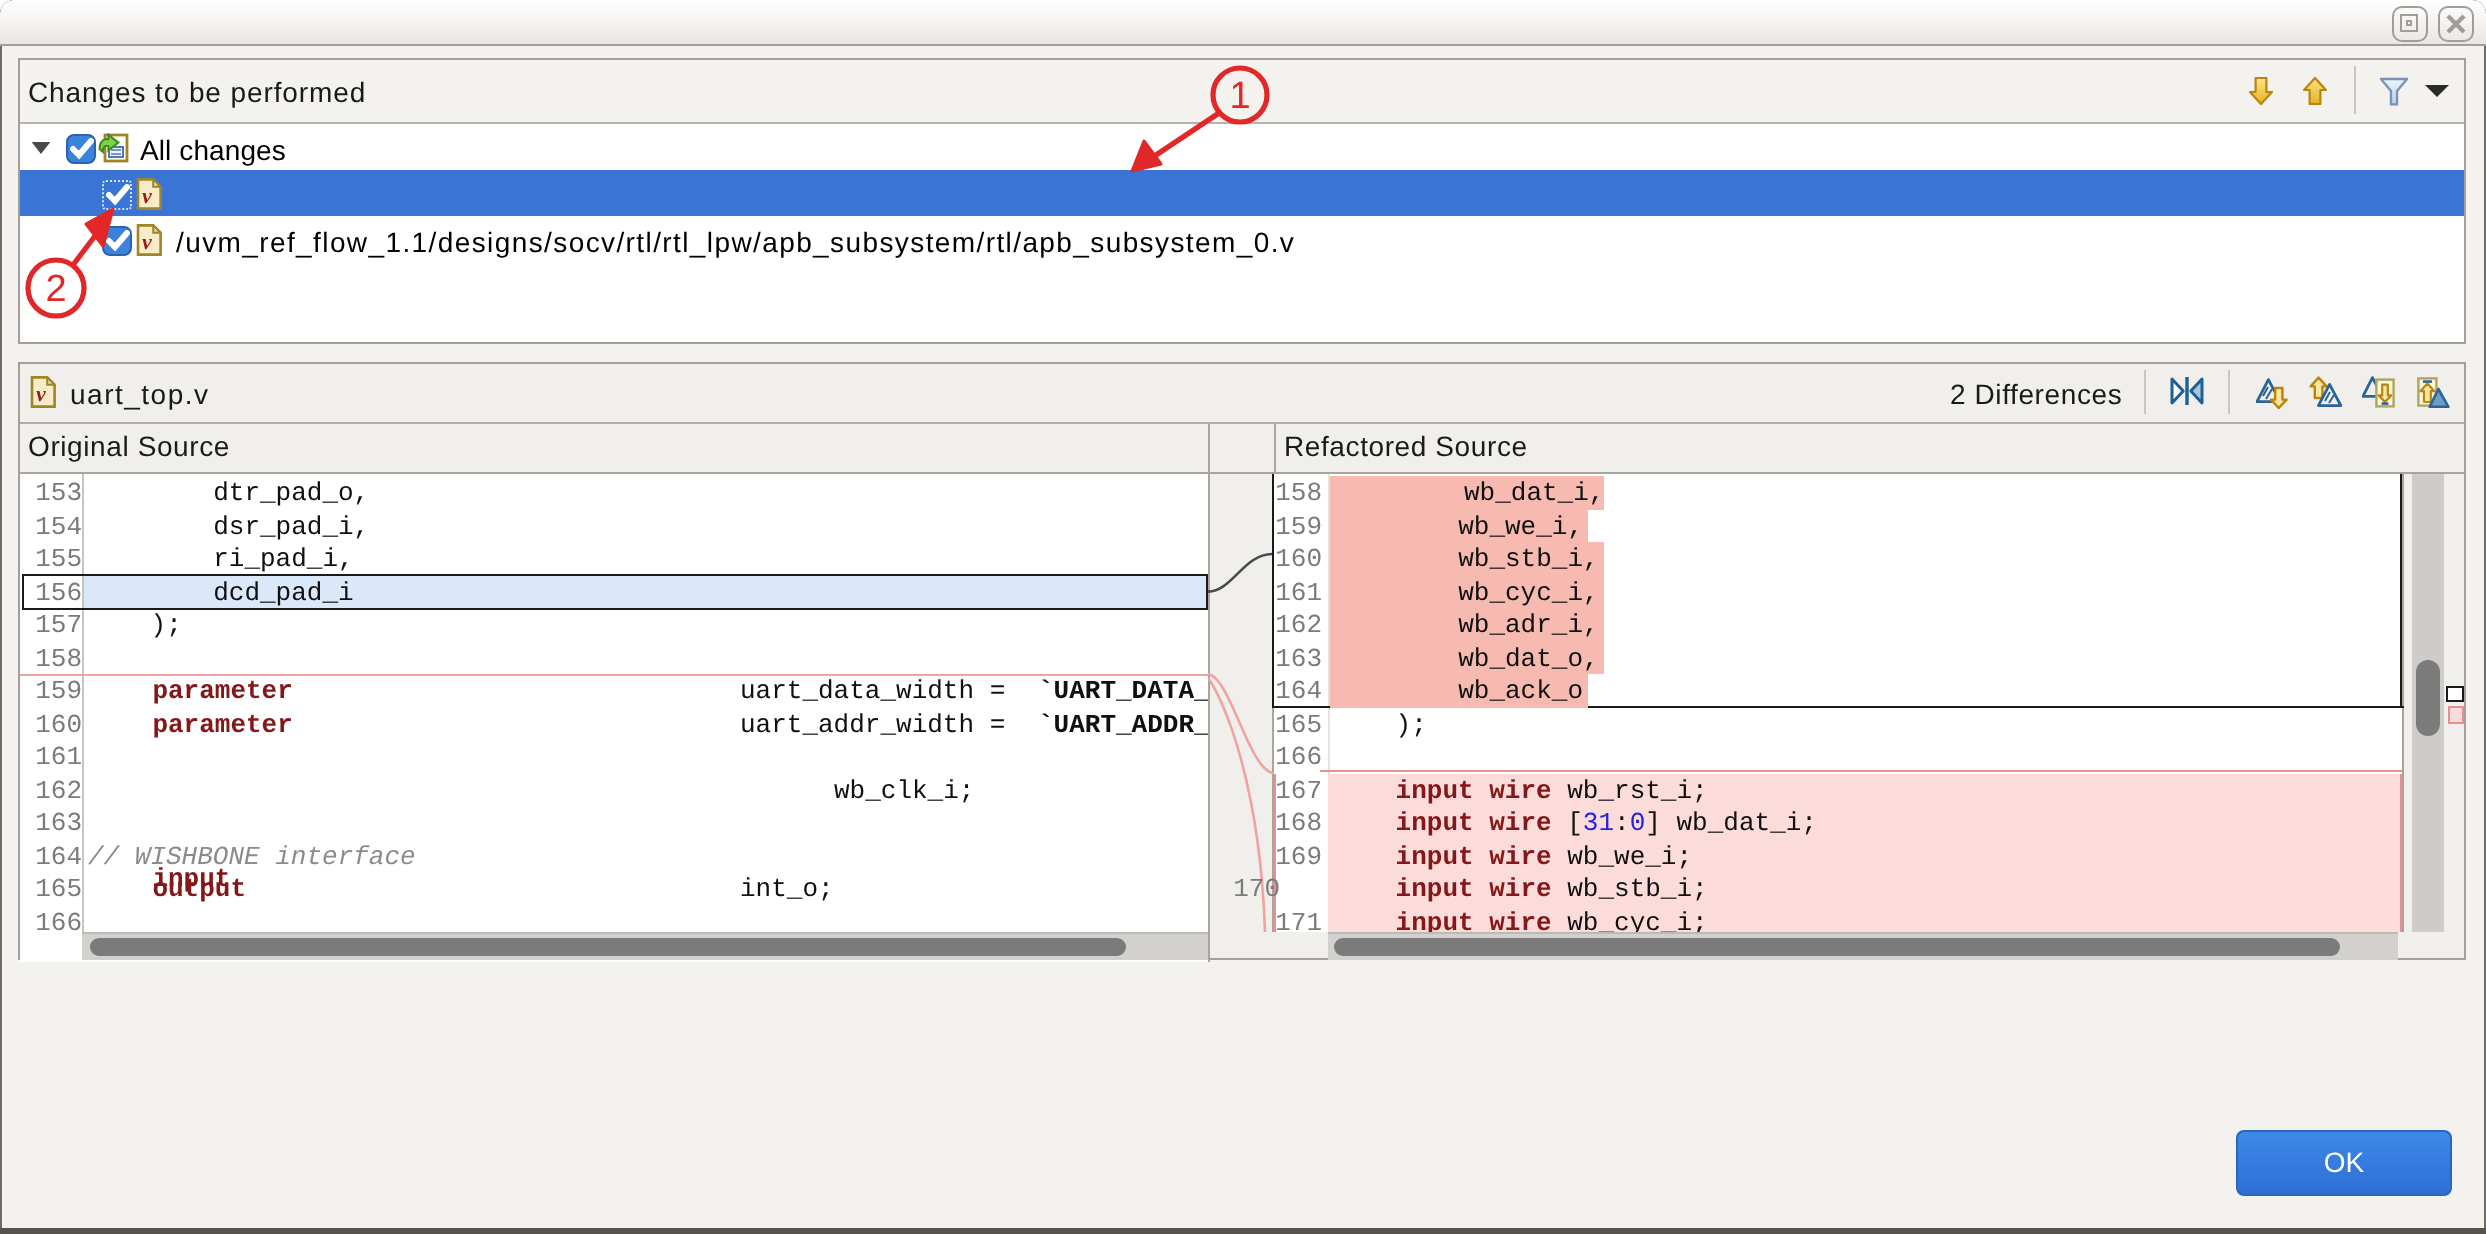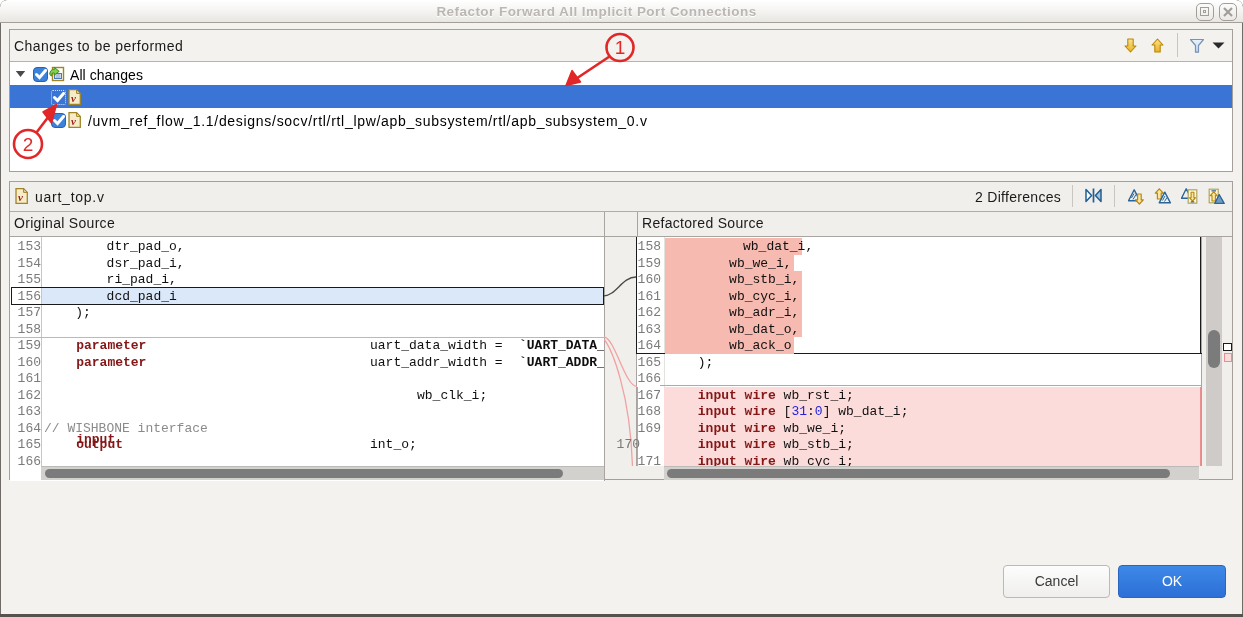--- a/index.html
+++ b/index.html
@@ -6,35 +6,33 @@
   html,body { width:1243px; height:617px; overflow:hidden; }
   body { font-family:"Liberation Sans", sans-serif; background:#fff; position:relative; }
   .abs { position:absolute; }
   .win { position:absolute; left:0; top:0; width:1243px; height:617px;
          box-shadow: inset 0 0 0 1px #6f6b66;
          border-radius:7px 7px 0 0; background:#f4f2ef; overflow:hidden; }
   .mono { position:absolute; font-family:"Liberation Mono", monospace; font-size:13px;
           line-height:16.5px; white-space:pre; color:#101010; }
   .kw { color:#841717; font-weight:bold; }
   .num { color:#2323dd; }
-  .cmt { color:#8b8b8b; }
+  .cmt { color:#8b8b8b; font-style:italic; }
   .gut { position:absolute; font-family:"Liberation Mono", monospace; font-size:13px;
          line-height:16.5px; color:#7b7b7b; text-align:right; width:26px; }
   .ut  { position:absolute; font-size:14px; letter-spacing:0.3px; color:#1a1a1a; }
   .tree { position:absolute; font-size:14px; letter-spacing:0.05px; color:#000; }
 </style>
 </head>
 <body>
 <div class="win">
 
   <div class="abs" style="left:0;top:0;width:1243px;height:23px;
        background:linear-gradient(#ffffff,#f6f5f3 45%,#e9e6e2);
        border-bottom:1px solid #a39e98;border-radius:7px 7px 0 0;"></div>
-  <div class="abs" style="left:0;top:4px;width:1193px;text-align:center;font-size:13.5px;font-weight:bold;
-       color:#bab7b4;text-shadow:0 1px 0 #ffffff;letter-spacing:0.45px;">Refactor Forward All Implicit Port Connections</div>
   <div class="abs" style="left:1196px;top:3px;width:18px;height:18px;border:1.4px solid #a19d99;border-radius:5px;">
     <div class="abs" style="left:3px;top:3px;width:8.5px;height:8.5px;border:1.4px solid #a19d99;"></div>
     <div class="abs" style="left:5.8px;top:5.8px;width:3px;height:3px;border:1.2px solid #a19d99;"></div>
   </div>
   <div class="abs" style="left:1219px;top:3px;width:18px;height:18px;border:1.4px solid #a19d99;border-radius:5px;">
     <svg class="abs" style="left:1.5px;top:1.5px;" width="12" height="12" viewBox="0 0 12 12">
       <path d="M2 2 L10 10 M10 2 L2 10" stroke="#a19d99" stroke-width="2.2" fill="none"></path>
     </svg>
   </div>
 
@@ -230,21 +228,21 @@
 <div class="mono" style="left:34.2px;top:117.5px;"><span class="kw">parameter</span></div>
 <div class="mono" style="left:328.0px;top:117.5px;">uart_addr_width = </div>
 <div class="mono" style="left:477.0px;top:117.5px;"><b>`UART_ADDR_WIDTH</b></div>
 <div class="mono" style="left:34.2px;top:150.5px;margin-top:44px;"><span class="kw">input</span></div>
 <div class="mono" style="left:344px;top:150.5px;margin-left:31px;">wb_clk_i;</div>
 <div class="mono" style="left:2.0px;top:183.5px;"><span class="cmt">// WISHBONE interface</span></div>
 <div class="mono" style="left:34.2px;top:200.0px;"><span class="kw">output</span></div>
 <div class="mono" style="left:328.0px;top:200.0px;">int_o;</div>
 </div>
 <div class="abs" style="left:664px;top:237px;width:537px;height:229px;overflow:hidden;">
-<div class="mono" style="left:79px;top:2.0px;">wb_dat_i,</div>
+<div class="mono" style="left:68px;top:2.0px;">wb_dat_i,</div>
 <div class="mono" style="left:65.1px;top:18.5px;">wb_we_i,</div>
 <div class="mono" style="left:65.1px;top:35.0px;">wb_stb_i,</div>
 <div class="mono" style="left:65.1px;top:51.5px;">wb_cyc_i,</div>
 <div class="mono" style="left:65.1px;top:68.0px;">wb_adr_i,</div>
 <div class="mono" style="left:65.1px;top:84.5px;">wb_dat_o,</div>
 <div class="mono" style="left:65.1px;top:101.0px;">wb_ack_o</div>
 <div class="mono" style="left:33.8px;top:117.5px;">);</div>
 <div class="mono" style="left:33.8px;top:150.5px;"><span class="kw">input wire</span> wb_rst_i;</div>
 <div class="mono" style="left:33.8px;top:167.0px;"><span class="kw">input wire</span> [<span class="num">31</span>:<span class="num">0</span>] wb_dat_i;</div>
 <div class="mono" style="left:33.8px;top:183.5px;"><span class="kw">input wire</span> wb_we_i;</div>
@@ -253,22 +251,20 @@
 </div>
 <div class="abs" style="left:41px;top:466px;width:563px;height:14px;background:#d3d1ce;border-top:1px solid #bcbab6;"></div>
 <div class="abs" style="left:45px;top:469px;width:518px;height:8.5px;background:#7b7b7b;border-radius:4.5px;"></div>
 <div class="abs" style="left:664px;top:466px;width:535px;height:14px;background:#d3d1ce;border-top:1px solid #bcbab6;"></div>
 <div class="abs" style="left:667px;top:469px;width:503px;height:8.5px;background:#7b7b7b;border-radius:4.5px;"></div>
 <div class="abs" style="left:1206px;top:237px;width:16px;height:229px;background:#cecbc8;"></div>
 <div class="abs" style="left:1208px;top:330px;width:12px;height:38px;background:#7b7b7b;border-radius:6px;"></div>
 <div class="abs" style="left:1223px;top:343px;width:9px;height:8px;border:1.2px solid #1a1a1a;background:#fff;"></div>
 <div class="abs" style="left:1224px;top:353px;width:8px;height:9px;border:1px solid #ea8f8f;background:#fcdcdb;"></div>
 
-  <div class="abs" style="left:1003px;top:565px;width:107px;height:33px;border:1px solid #bdb8b2;border-radius:4px;
-       background:linear-gradient(#fdfdfd,#efeeec);color:#3a3a3a;font-size:14px;text-align:center;line-height:31px;">Cancel</div>
   <div class="abs" style="left:1118px;top:565px;width:108px;height:33px;border:1px solid #2a66c0;border-radius:4px;
        background:linear-gradient(#3d89e8,#2d6fd6);color:#ffffff;font-size:14px;text-align:center;line-height:31px;">OK</div>
 
   <svg class="abs" style="left:0;top:0;z-index:10;pointer-events:none;" width="1243" height="617" viewBox="0 0 1243 617">
     <circle cx="620" cy="47.5" r="13.5" fill="none" stroke="#e12727" stroke-width="2.6"></circle>
     <text x="620" y="54" text-anchor="middle" font-size="19" fill="#e12727" font-family="Liberation Sans">1</text>
     <path d="M609.5 56.5 L572 81.5" stroke="#e12727" stroke-width="2.6" fill="none"></path>
     <path d="M566 85.5 L580.5 82 L572 70.5 Z" fill="#e12727" stroke="#e12727" stroke-width="1.5" stroke-linejoin="round"></path>
     <circle cx="28" cy="144" r="14" fill="none" stroke="#e12727" stroke-width="2.6"></circle>
     <text x="28" y="150.5" text-anchor="middle" font-size="19" fill="#e12727" font-family="Liberation Sans">2</text>

